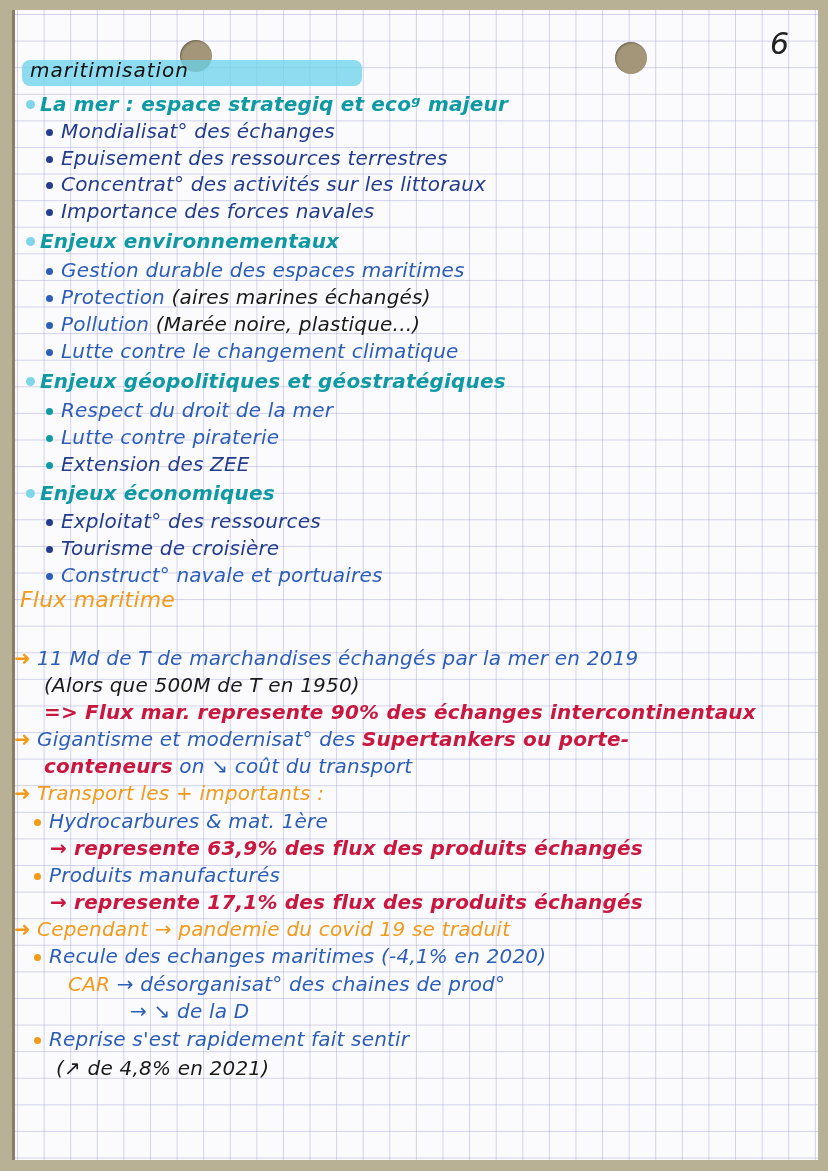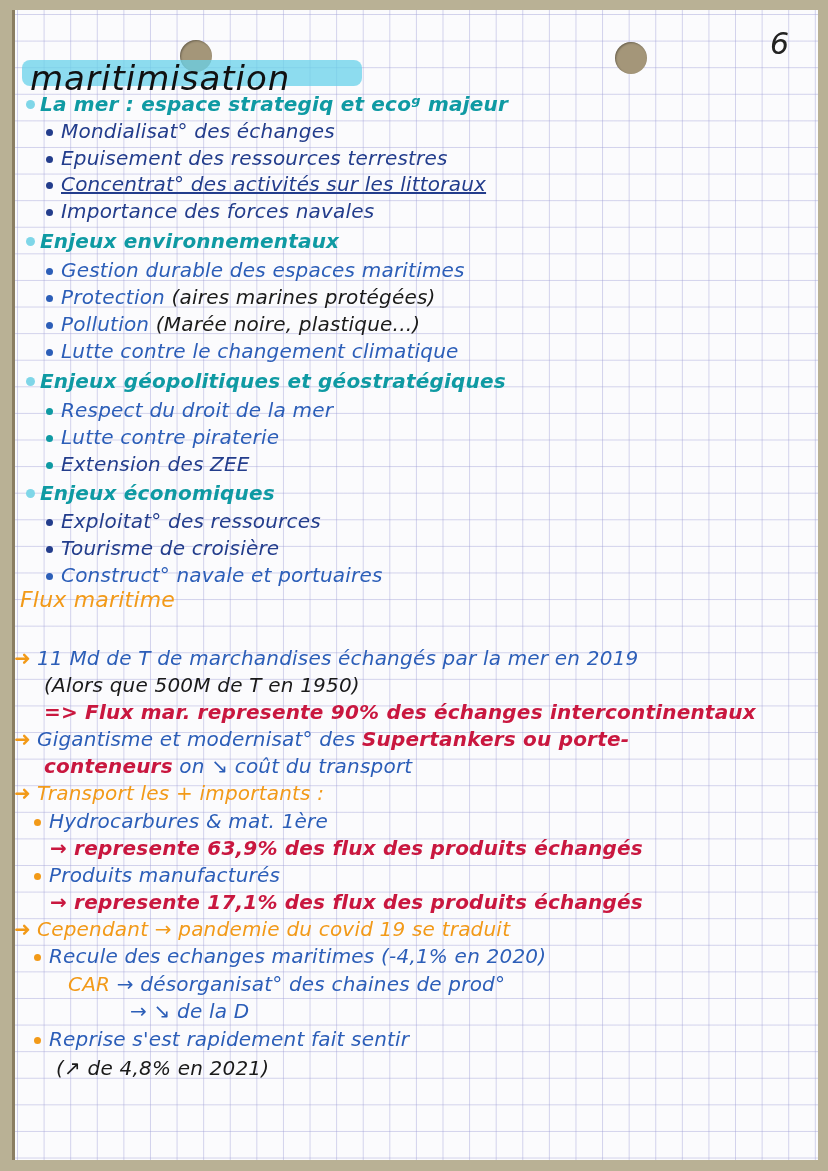--- a/index.html
+++ b/index.html
@@ -28,21 +28,21 @@
   }
   .line {
     position:absolute; white-space:nowrap; font-size:20px; line-height:24px;
     font-family: "DejaVu Sans", sans-serif; font-style:italic; letter-spacing:0.2px;
   }
   .title-wrap { position:absolute; left:30px; top:58px; }
   .title-highlight {
     position:absolute; left:-8px; top:2px; width:340px; height:26px;
     background:#68d2ea; opacity:0.75; border-radius:8px;
   }
-  .title-text { position:relative; font-size:34px; color:#111; font-style:italic; letter-spacing:1px; }
+  .title-text { position:relative; font-size:20px; color:#111; font-style:italic; letter-spacing:1px; }
   .teal { color:#0f9aa3; font-weight:bold; }
   .blue { color:#2c5eb8; }
   .darkblue { color:#233d8c; }
   .black { color:#1a1a1a; }
   .red { color:#c9173f; font-weight:bold;text-align:center; }
   .orange { color:#f29a19; }
   .bullet-dot { display:inline-block; width:7px; height:7px; border-radius:50%; margin-right:8px; vertical-align:middle; }
   .sec-dot { position:absolute; left:-14px; top:8px; width:9px; height:9px; border-radius:50%; background:#7fd6e8; }
   .arrow { color:#f29a19; margin-right:6px; font-style:normal; }
 </style>
@@ -64,36 +64,36 @@
 <div class="line teal" style="left:40px; top:92px;">
   <span class="sec-dot"></span>
   <span>La mer : espace strategiq et ecoᵍ majeur</span>
 </div>
 <div class="line darkblue" style="left:46px; top:119px;">
   <span class="bullet-dot" style="background:#233d8c;"></span><span>Mondialisat° des échanges</span>
 </div>
 <div class="line darkblue" style="left:46px; top:146px;">
   <span class="bullet-dot" style="background:#233d8c;"></span><span>Epuisement des ressources terrestres</span>
 </div>
-<div class="line darkblue" style="left:46px; top:172px;text-decoration:underline;">
+<div class="line darkblue" style="left:46px; top:172px;">
   <span class="bullet-dot" style="background:#233d8c;"></span><span>Concentrat° des activités sur les littoraux</span>
 </div>
 <div class="line darkblue" style="left:46px; top:199px;">
   <span class="bullet-dot" style="background:#233d8c;"></span><span>Importance des forces navales</span>
 </div>
 
 <div class="line teal" style="left:40px; top:229px;">
   <span class="sec-dot"></span>
   <span>Enjeux environnementaux</span>
 </div>
 <div class="line blue" style="left:46px; top:258px;">
   <span class="bullet-dot" style="background:#2c5eb8;"></span><span>Gestion durable des espaces maritimes</span>
 </div>
 <div class="line blue" style="left:46px; top:285px;">
-  <span class="bullet-dot" style="background:#2c5eb8;"></span><span>Protection</span><span class="black"> (aires marines protégées)</span>
+  <span class="bullet-dot" style="background:#2c5eb8;"></span><span>Protection</span><span class="black"> (aires marines échangés)</span>
 </div>
 <div class="line blue" style="left:46px; top:312px;">
   <span class="bullet-dot" style="background:#2c5eb8;"></span><span>Pollution</span><span class="black"> (Marée noire, plastique...)</span>
 </div>
 <div class="line blue" style="left:46px; top:339px;">
   <span class="bullet-dot" style="background:#2c5eb8;"></span><span>Lutte contre le changement climatique</span>
 </div>
 
 <div class="line teal" style="left:40px; top:369px;">
   <span class="sec-dot"></span>

